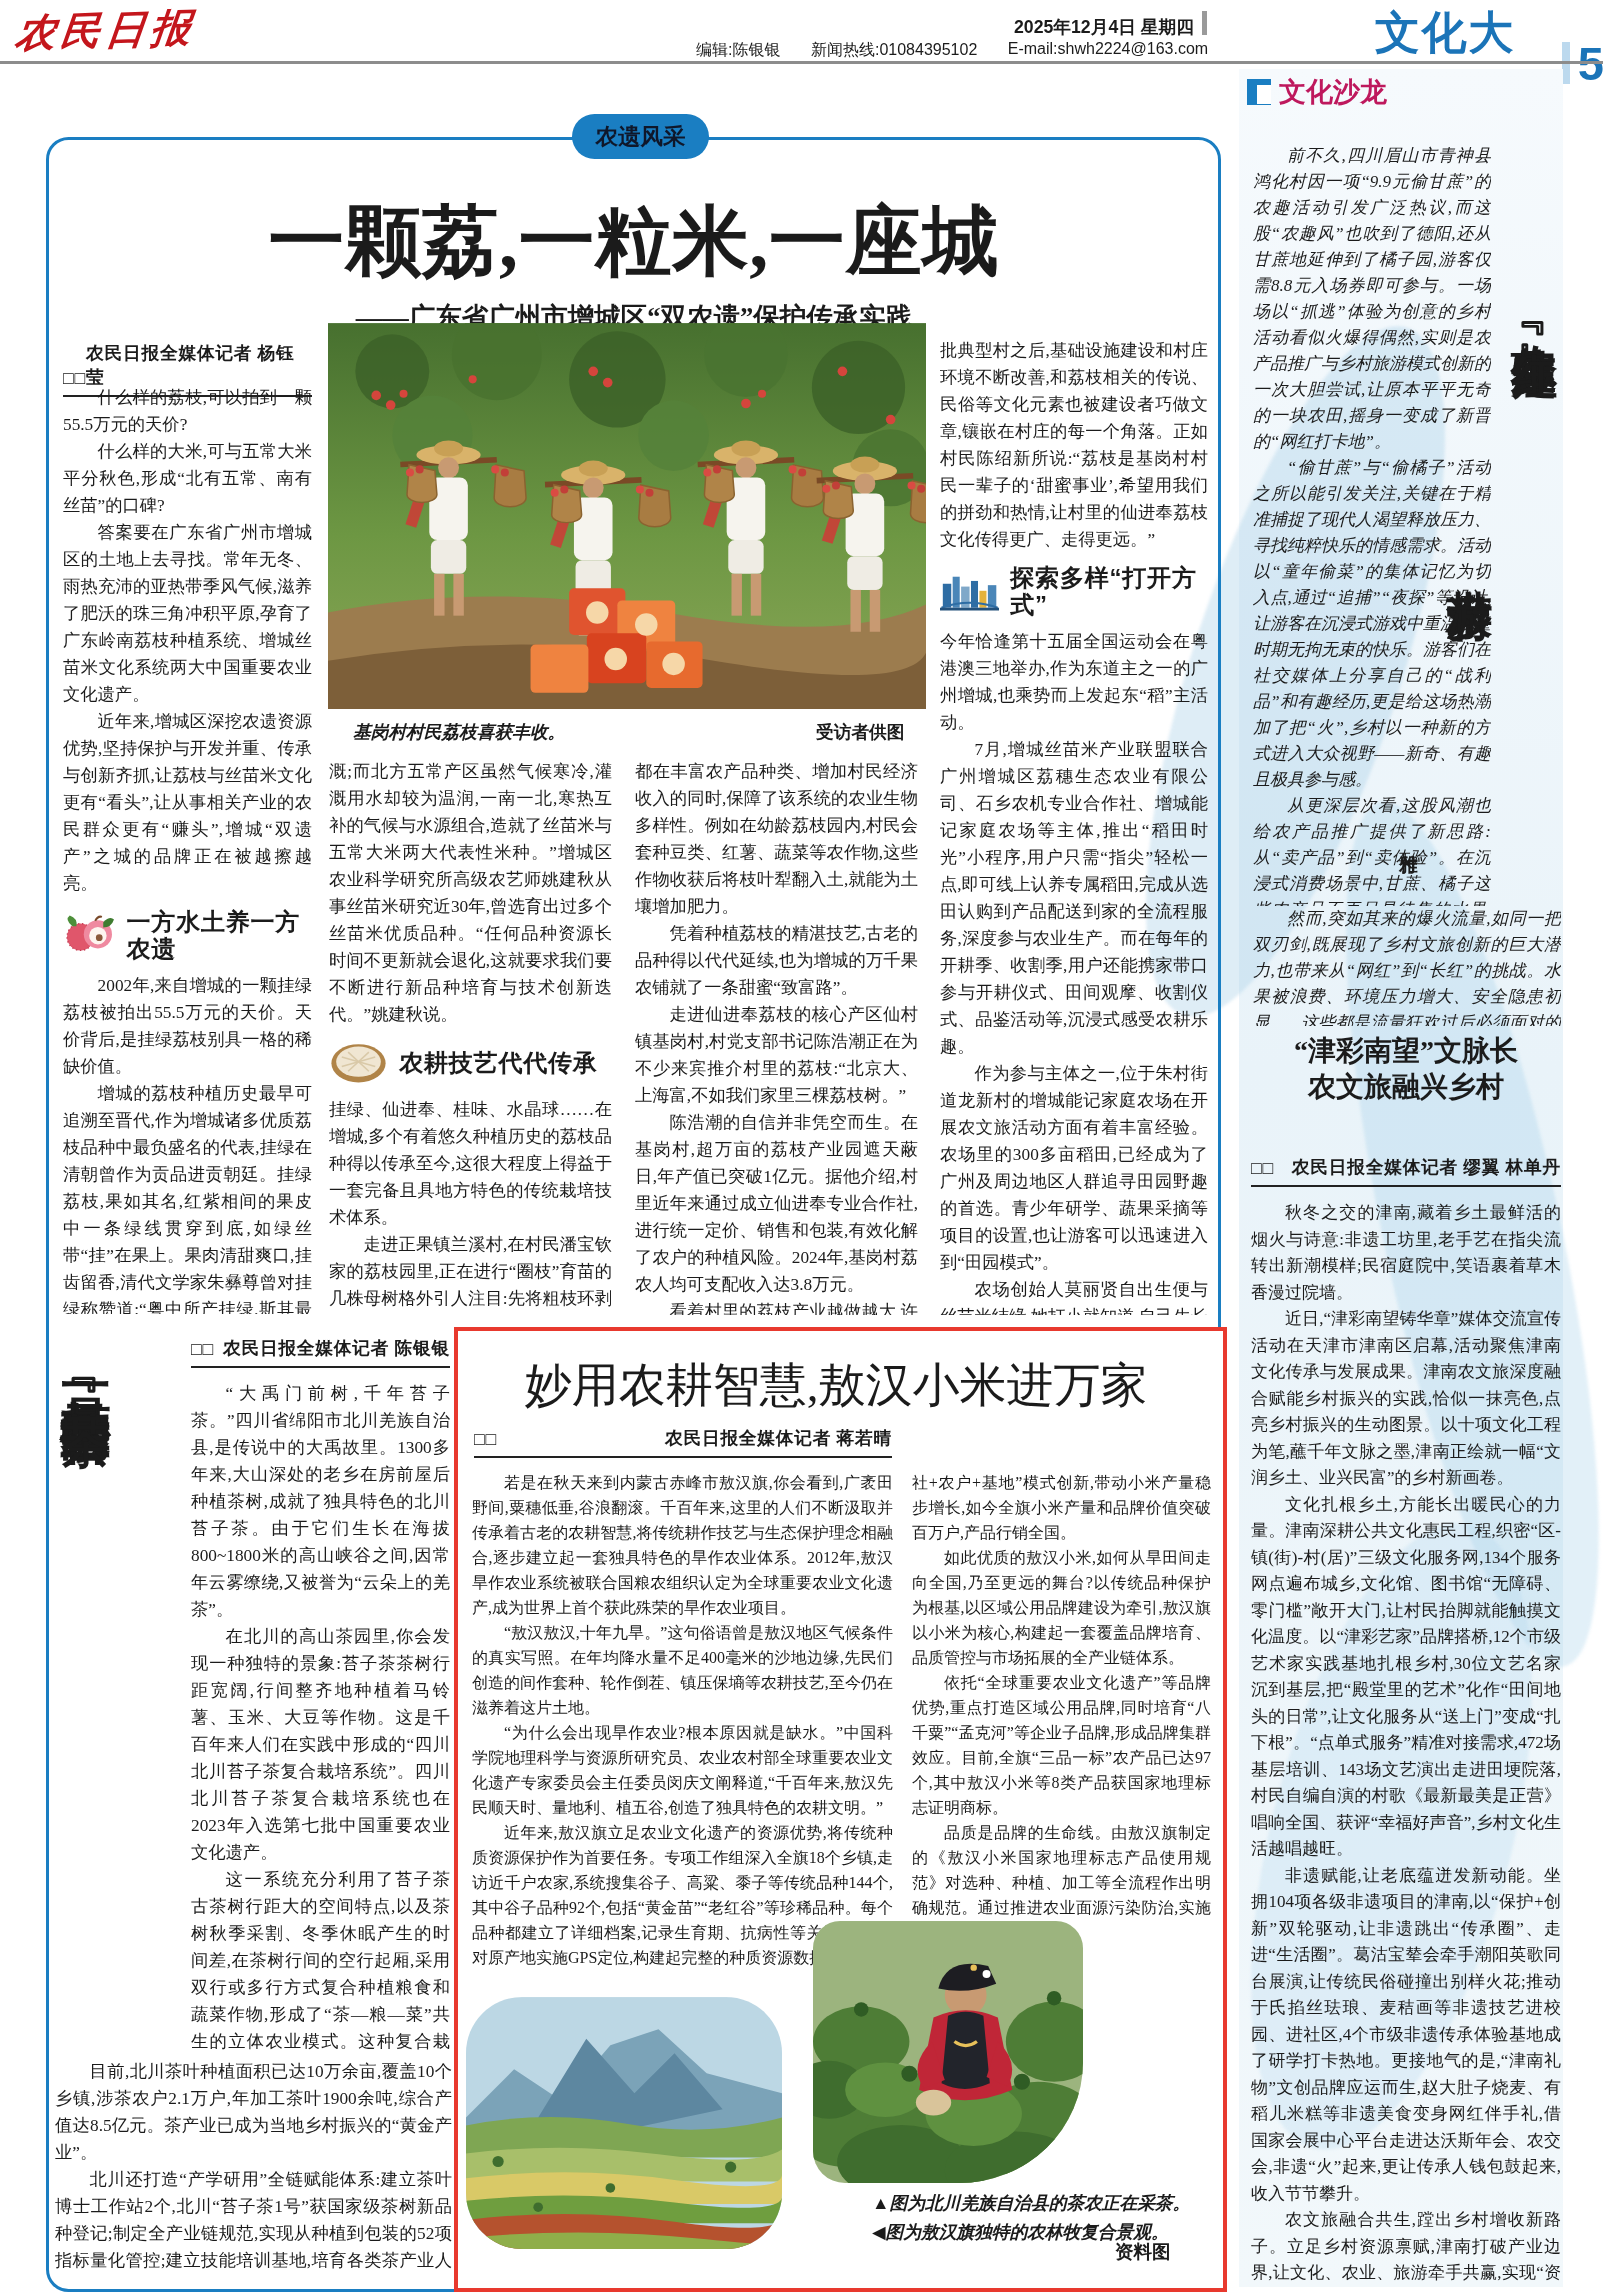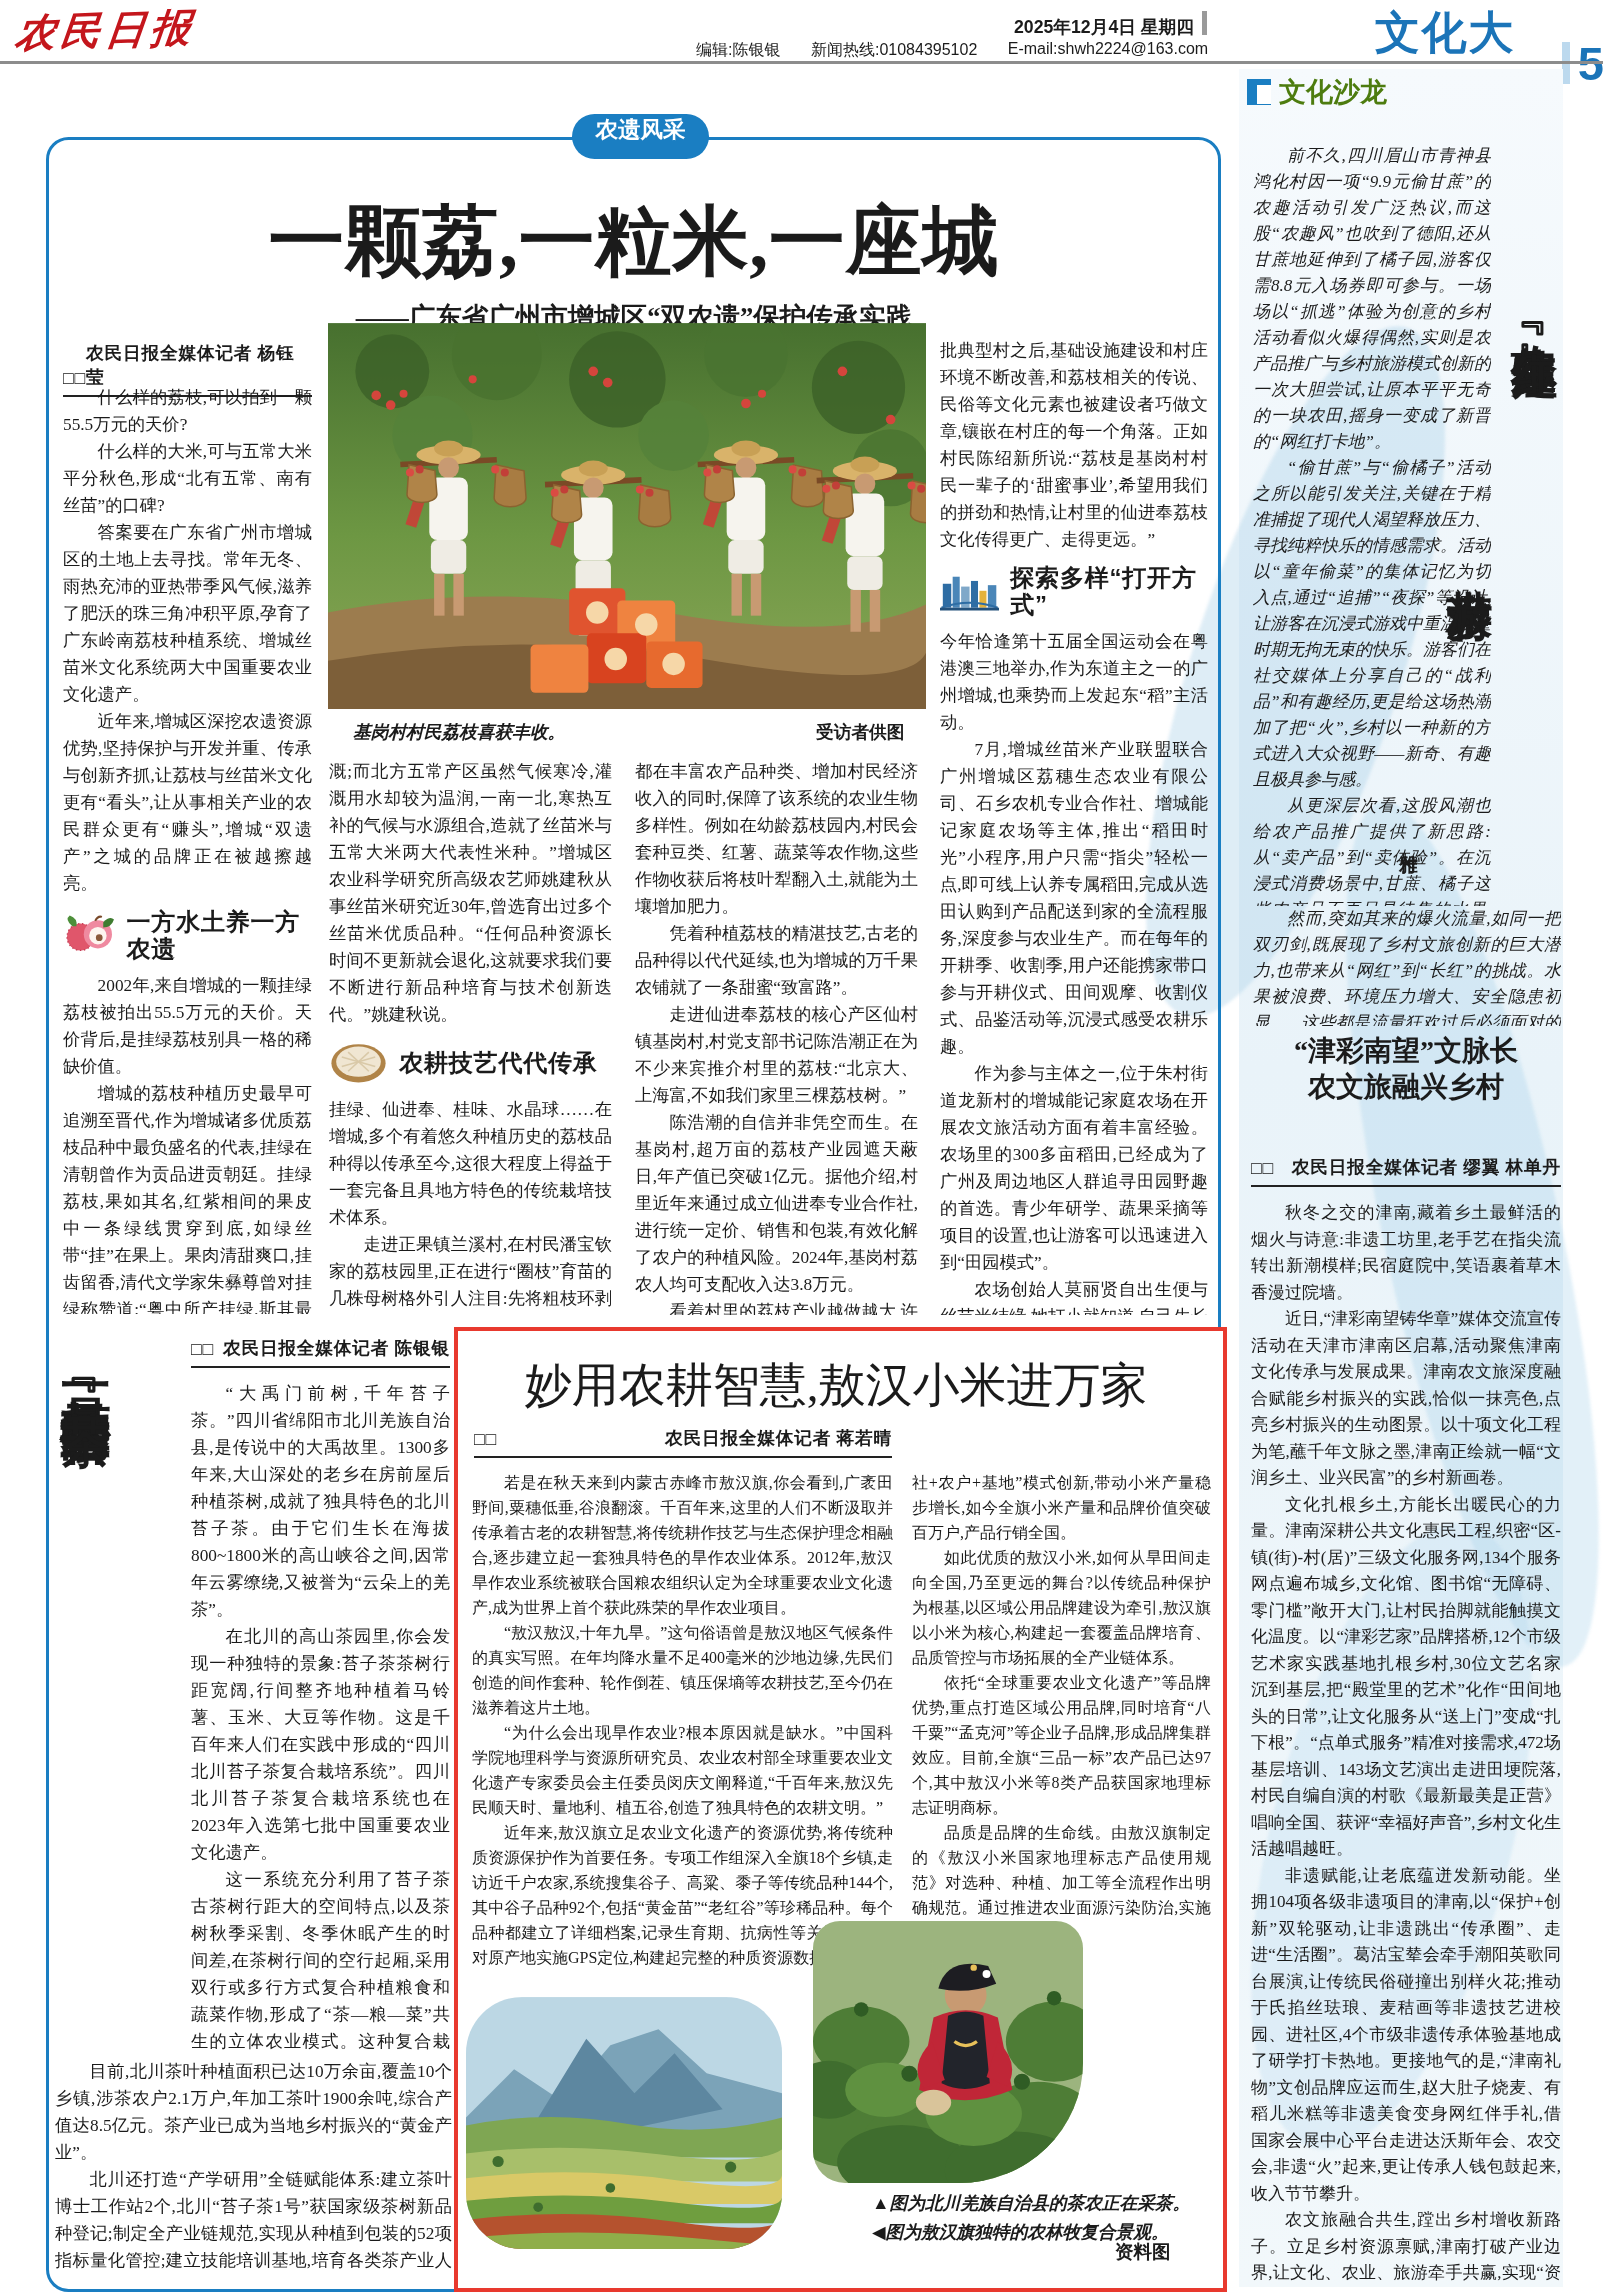--- a/index.html
+++ b/index.html
@@ -18,21 +18,21 @@
   .hdr-editors{left:696px;top:40px;font-size:16px;display:flex;gap:30.5px;text-align:right;}
   .hdr-section{left:1375px;top:3.2px;display:flex;align-items:center;gap:8px;}
   .hdr-section .t{font-size:45px;font-weight:900;color:#1b74b8;letter-spacing:1.6px;}
   .hdr-section .bar{width:8px;height:42px;background:#bcd9ee;}
   .hdr-section .pg{font-size:47px;font-weight:900;color:#1b74b8;}
   .hdr-rule{left:0;top:61px;width:1604px;height:3.2px;background:#8c8c8c;}
 
   
   .main-frame{left:46px;top:137px;width:1169px;height:2149px;border:3.2px solid #1a7ec2;border-radius:22.5px;}
   .tab{left:572px;top:114px;width:137px;height:45px;background:#1a7ec2;border-radius:22.5px;
-       display:flex;align-items:flex-start;justify-content:center;color:#ffffff;font-size:22.5px;font-weight:900;}
+       display:flex;align-items:center;justify-content:center;color:#0f172a;font-size:22.5px;font-weight:900;}
   .main-title{left:72px;top:191px;width:1124px;text-align:center;font-size:76px;font-weight:900;letter-spacing:0.8px;}
   .main-sub{left:72px;top:299px;width:1124px;text-align:center;font-size:26.5px;font-weight:700;}
 
   .byline{display:flex;justify-content:space-between;align-items:flex-end;
           border-bottom:2.4px solid #222;padding-bottom:5.6px;font-size:17.7px;font-weight:700;letter-spacing:0.8px;}
   .colflow{font-size:17.3px;line-height:27px;overflow:hidden;}
   .subhead{display:flex;align-items:center;gap:11.2px;margin:11.2px 0 9.6px 0;}
   .subhead .txt{font-family:"Liberation Sans","DejaVu Sans",sans-serif;font-size:24px;font-weight:900;letter-spacing:0.8px;}
 
   .photo-caption{font-size:17.7px;font-style:italic;font-weight:700;}
@@ -48,21 +48,21 @@
   .red-box{left:454px;top:1327px;width:765px;height:957px;border:4.8px solid #e8392e;background:#fff;}
   .millet-title{left:472px;top:1354px;width:728px;text-align:center;font-size:47px;font-weight:400;}
   .millet-col{font-size:16px;line-height:25px;overflow:hidden;}
   .millet-cap{font-size:17.7px;line-height:29px;font-style:italic;font-weight:700;}
 
   
   .sidebar-bg{left:1239px;top:69px;width:324px;height:2218px;
      background:linear-gradient(180deg,#f6fafd 0%,#e9f3f9 45%,#f2f8fb 100%);}
   .side-blob{position:absolute;border-radius:50%;background:rgba(168,208,232,.38);filter:blur(1.6px);}
   .salon-label{left:1247px;top:74px;display:flex;align-items:center;gap:8px;}
-  .salon-label .txt{font-size:27px;font-weight:900;color:#4d7c0f;}
+  .salon-label .txt{font-size:27px;font-weight:900;color:#be185d;}
   .salon-icon{width:24px;height:26px;background:#1a7ec2;position:relative;}
   .salon-icon:before{content:"";position:absolute;right:0;top:6.4px;width:14.5px;height:19px;background:#fff;}
   .salon-body{font-size:17px;line-height:26px;font-style:italic;overflow:hidden;}
   .salon-title{font-size:46px;line-height:1.55;letter-spacing:1.6px;}
   .salon-author{font-size:18.5px;font-weight:700;}
 
   .jn-title{left:1250px;top:1033px;width:312px;text-align:center;font-size:28px;line-height:1.3;font-weight:900;}
   .jn-body{left:1251px;top:1200px;width:310px;height:1083px;font-size:17px;line-height:26.5px;overflow:hidden;}
 
   svg{display:block;}

